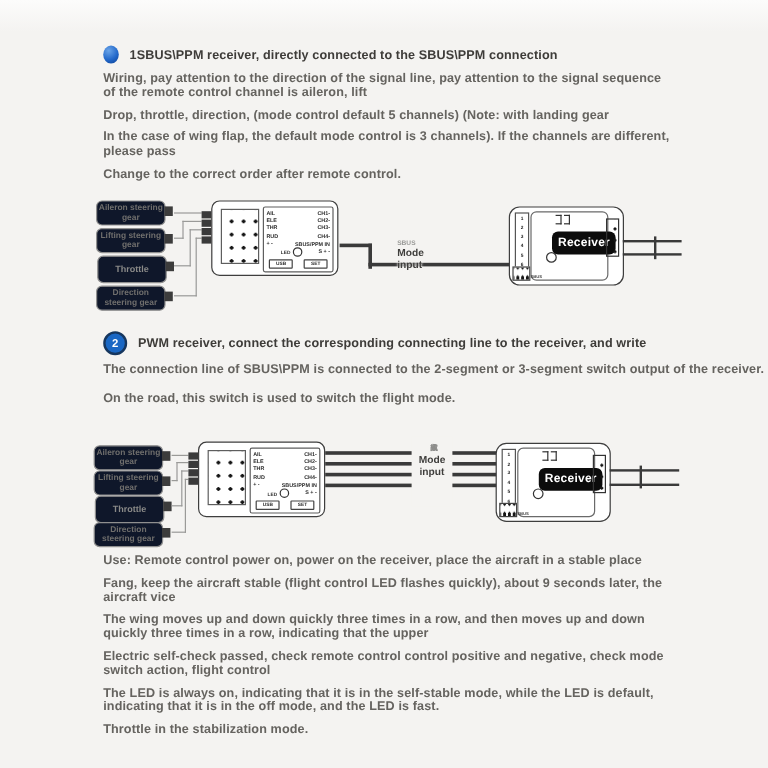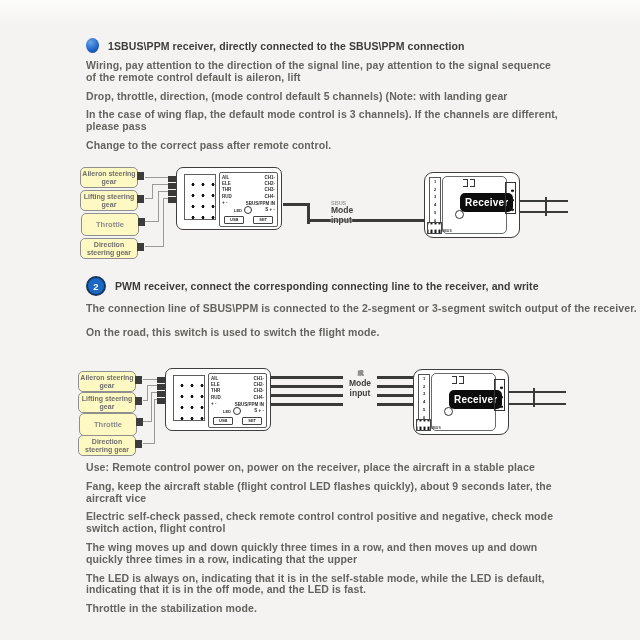--- a/index.html
+++ b/index.html
@@ -9,21 +9,21 @@
   
   .tblock{position:absolute}
   .heading{display:flex;align-items:center;gap:9px;margin:0 0 7px 0}
   .h-label{font-size:10.5px;font-weight:700;color:#3e3c39;letter-spacing:.1px}
   .badge-sphere{width:13px;height:15px;border-radius:50%;background:radial-gradient(circle at 35% 28%,#6aa4e8 0%,#2268ca 55%,#0a3d8f 100%);flex:0 0 auto}
   .badge-num{width:16px;height:16px;border-radius:50%;background:#1a67c4;border:2px solid #16365e;color:#fff;font-size:9.5px;font-weight:700;display:flex;align-items:center;justify-content:center;flex:0 0 auto}
   .para{color:#65635f;font-size:10.5px;line-height:11.8px;font-weight:600;letter-spacing:.1px;margin:0 0 7px 0}
   .para.wide{margin-bottom:12px}
 
   
-  .servo{position:absolute;width:58px;border:1.3px solid #8f8f8f;border-radius:5px;background:#fef9c3;color:#6f6e6c;font-size:7px;font-weight:700;text-align:center;padding:2px 1px;line-height:7.5px;box-sizing:border-box}
+  .servo{position:absolute;width:58px;border:1.3px solid #8f8f8f;border-radius:5px;background:#0f172a;color:#6f6e6c;font-size:7px;font-weight:700;text-align:center;padding:2px 1px;line-height:7.5px;box-sizing:border-box}
   .servo .nub{position:absolute;right:-7px;top:4px;width:7px;height:8px;background:#3c3c3c}
   .servo.throttle{font-size:7.5px;padding-top:7px;padding-bottom:6px;color:#8a8a88}
 
   
   .w{position:absolute;background:#9a9a98}
   .W{position:absolute;background:#3a3a3a}
 
   
   .fc{position:absolute;width:106px;height:63px;background:#fff;border:1.5px solid #3e3e3e;border-radius:7px;box-sizing:border-box}
   .fc-conn{position:absolute;left:-9px;top:8px;width:8px;display:flex;flex-direction:column;gap:1.5px}
@@ -60,24 +60,24 @@
 </head>
 <body>
 
 <div class="page">
 
   <div class="tblock" style="left:86px;top:38px;width:478px">
     <div class="heading">
       <span class="badge-sphere"></span>
       <span class="h-label">1SBUS\PPM receiver, directly connected to the SBUS\PPM connection</span>
     </div>
-    <p class="para">Wiring, pay attention to the direction of the signal line, pay attention to the signal sequence of the remote control default is aileron, lift</p>
+    <p class="para">Wiring, pay attention to the direction of the signal line, pay attention to the signal sequence of the remote control channel is aileron, lift</p>
     <p class="para">Drop, throttle, direction, (mode control default 5 channels) (Note: with landing gear</p>
     <p class="para">In the case of wing flap, the default mode control is 3 channels). If the channels are different, please pass</p>
-    <p class="para">Change to the correct pass after remote control.</p>
+    <p class="para">Change to the correct order after remote control.</p>
   </div>
 
   <div class="servo" style="left:80px;top:167px"><span>Aileron steering gear</span><span class="nub"></span></div>
   <div class="servo" style="left:80px;top:190px"><span>Lifting steering gear</span><span class="nub"></span></div>
   <div class="servo throttle" style="left:81px;top:213px"><span>Throttle</span><span class="nub"></span></div>
   <div class="servo" style="left:80px;top:238px"><span>Direction steering gear</span><span class="nub"></span></div>
 
   <div class="w" style="left:145px;top:177px;width:23px;height:1.4px"></div>
   <div class="w" style="left:145px;top:198px;width:8px;height:1.4px"></div>
   <div class="w" style="left:152px;top:184px;width:1.4px;height:15px"></div>
@@ -239,19 +239,19 @@
     <div class="rx-conn"></div>
   </div>
 
   <div class="W" style="left:508px;top:391px;width:58px;height:2.4px"></div>
   <div class="W" style="left:508px;top:403px;width:58px;height:2.4px"></div>
   <div class="W" style="left:533px;top:388px;width:2.4px;height:19px"></div>
 
   <div class="tblock" style="left:86px;top:462px;width:472px">
     <p class="para">Use: Remote control power on, power on the receiver, place the aircraft in a stable place</p>
     <p class="para">Fang, keep the aircraft stable (flight control LED flashes quickly), about 9 seconds later, the aircraft vice</p>
+    <p class="para">The wing moves up and down quickly three times in a row, and then moves up and down quickly three times in a row, indicating that the upper</p>
     <p class="para">Electric self-check passed, check remote control control positive and negative, check mode switch action, flight control</p>
-    <p class="para">The wing moves up and down quickly three times in a row, and then moves up and down quickly three times in a row, indicating that the upper</p>
     <p class="para">The LED is always on, indicating that it is in the self-stable mode, while the LED is default, indicating that it is in the off mode, and the LED is fast.</p>
     <p class="para">Throttle in the stabilization mode.</p>
   </div>
 
 </div>
 
 </body></html>

